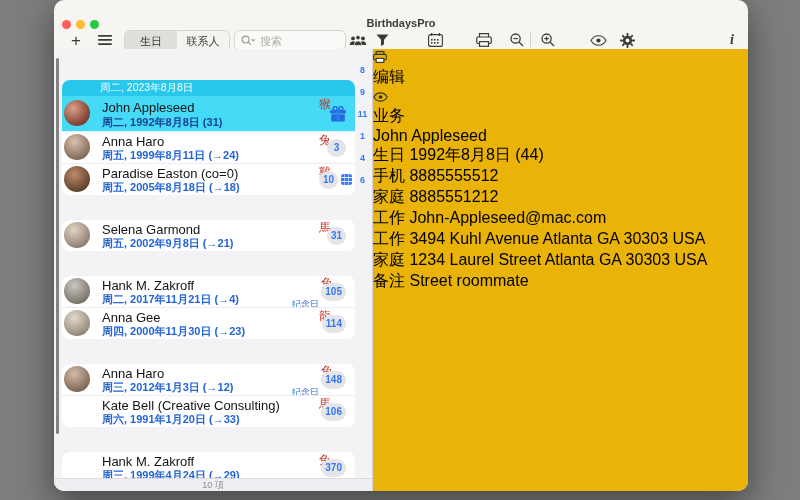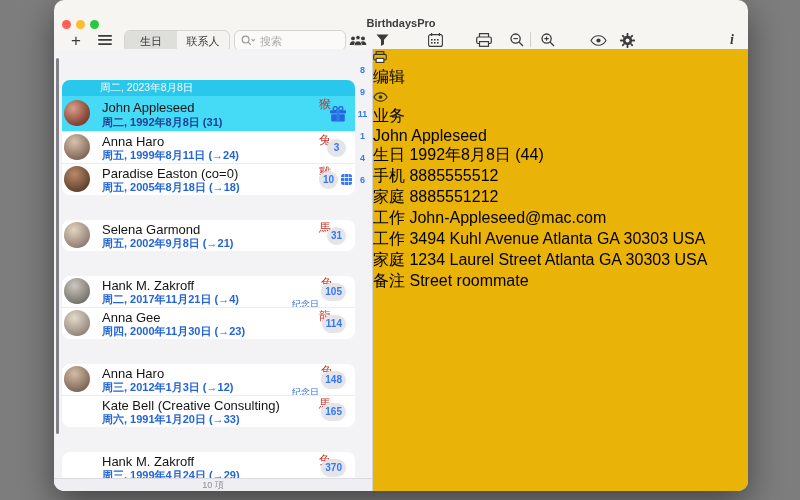--- a/index.html
+++ b/index.html
@@ -309,21 +309,21 @@
             <div class="rdate">周三, 2012年1月3日 (→12)</div>
             <span class="anniv">纪念日</span>
             <span class="zodiac">兔</span>
             <span class="badge">148</span>
           </div>
           <div class="row">
             <span class="avatar av8"></span>
             <div class="rname">Kate Bell (Creative Consulting)</div>
             <div class="rdate">周六, 1991年1月20日 (→33)</div>
             <span class="zodiac">馬</span>
-            <span class="badge">165</span>
+            <span class="badge">106</span>
           </div>
         </div>
 
         <div class="group">
           <div class="row">
             <span class="avatar av9"></span>
             <div class="rname">Hank M. Zakroff</div>
             <div class="rdate">周三, 1999年4月24日 (→29)</div>
             <span class="zodiac">兔</span>
             <span class="badge">370</span>

